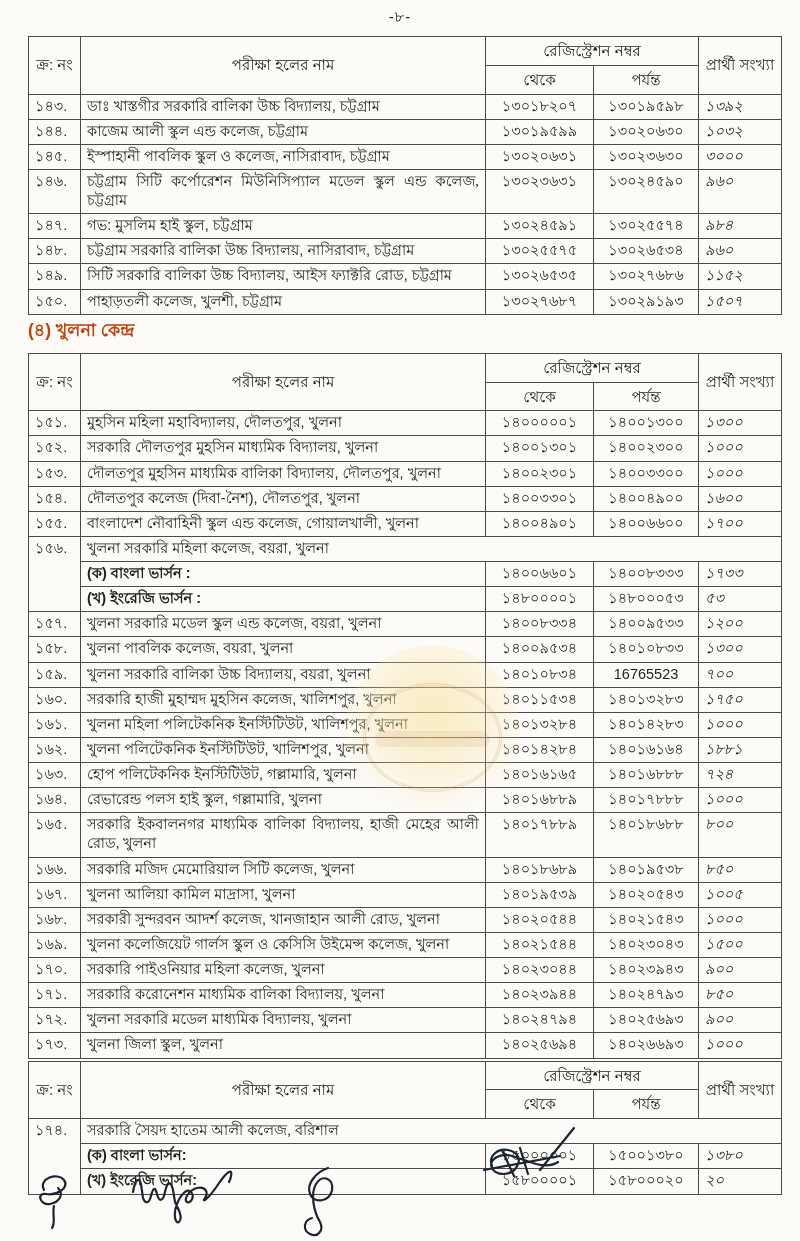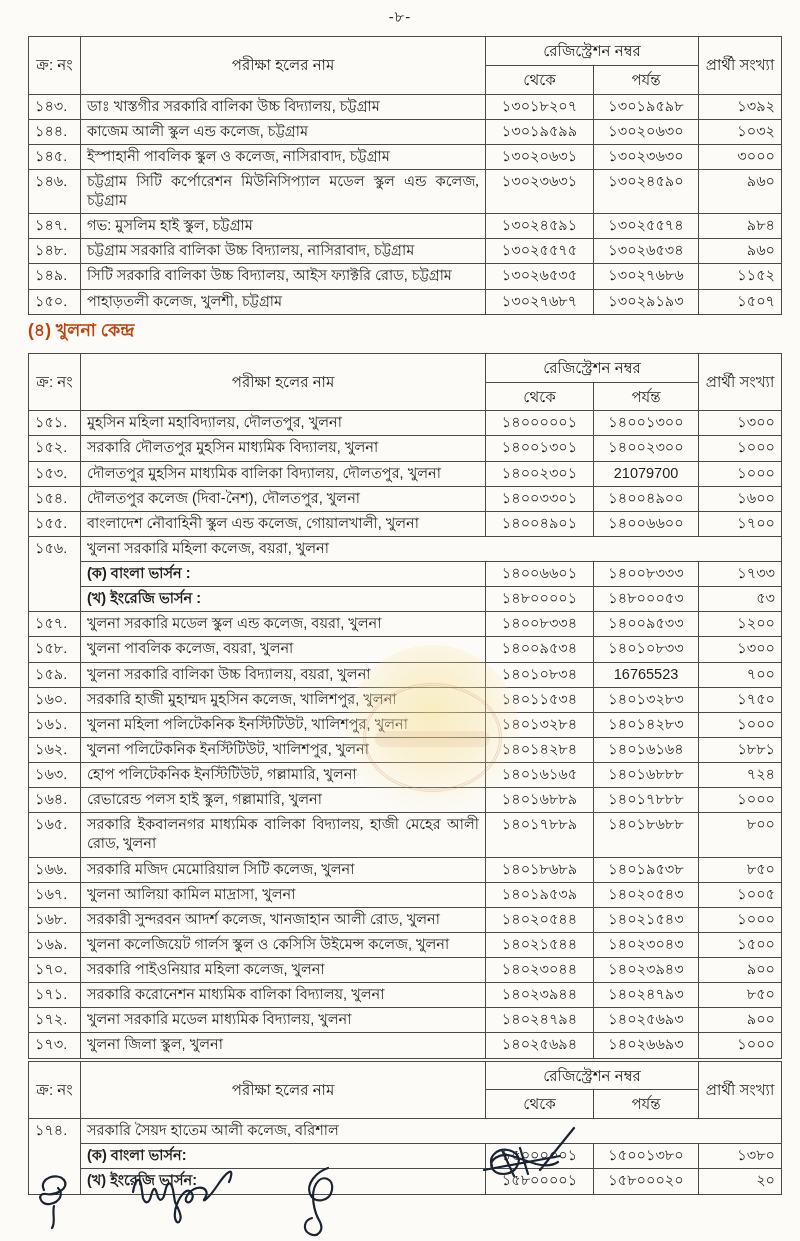--- a/index.html
+++ b/index.html
@@ -42,21 +42,21 @@
   }
   table.halls th{
     font-weight:normal;
     text-align:center;
     vertical-align:middle;
     padding:4px 4px;
     font-size:15px;
   }
   td.c-serial{}
   td.c-num{text-align:center;white-space:nowrap;}
-  td.c-count{text-align:right;}
+  td.c-count{text-align:left;font-style:italic;}
   td.c-name{text-align:left;}
   td.c-name.justified{text-align:justify;-moz-text-align-last:left;text-align-last:left;font-family:Liberation Serif, serif;}
   td.c-sublabel{font-weight:bold;}
   .section-heading{
     font-size:17.5px;
     font-weight:bold;
     margin:0 0 7px 0;
     color:#c2410c;
   }
   .watermark{
@@ -207,21 +207,21 @@
               <td class="c-serial">১৫২.</td>
               <td class="c-name">সরকারি দৌলতপুর মুহসিন মাধ্যমিক বিদ্যালয়, খুলনা</td>
               <td class="c-num">১৪০০১৩০১</td>
               <td class="c-num">১৪০০২৩০০</td>
               <td class="c-count">১০০০</td>
             </tr>
             <tr>
               <td class="c-serial">১৫৩.</td>
               <td class="c-name">দৌলতপুর মুহসিন মাধ্যমিক বালিকা বিদ্যালয়, দৌলতপুর, খুলনা</td>
               <td class="c-num">১৪০০২৩০১</td>
-              <td class="c-num">21079700</td>
+              <td class="c-num">১৪০০৩৩০০</td>
               <td class="c-count">১০০০</td>
             </tr>
             <tr>
               <td class="c-serial">১৫৪.</td>
               <td class="c-name">দৌলতপুর কলেজ (দিবা-নৈশ), দৌলতপুর, খুলনা</td>
               <td class="c-num">১৪০০৩৩০১</td>
               <td class="c-num">১৪০০৪৯০০</td>
               <td class="c-count">১৬০০</td>
             </tr>
             <tr>

